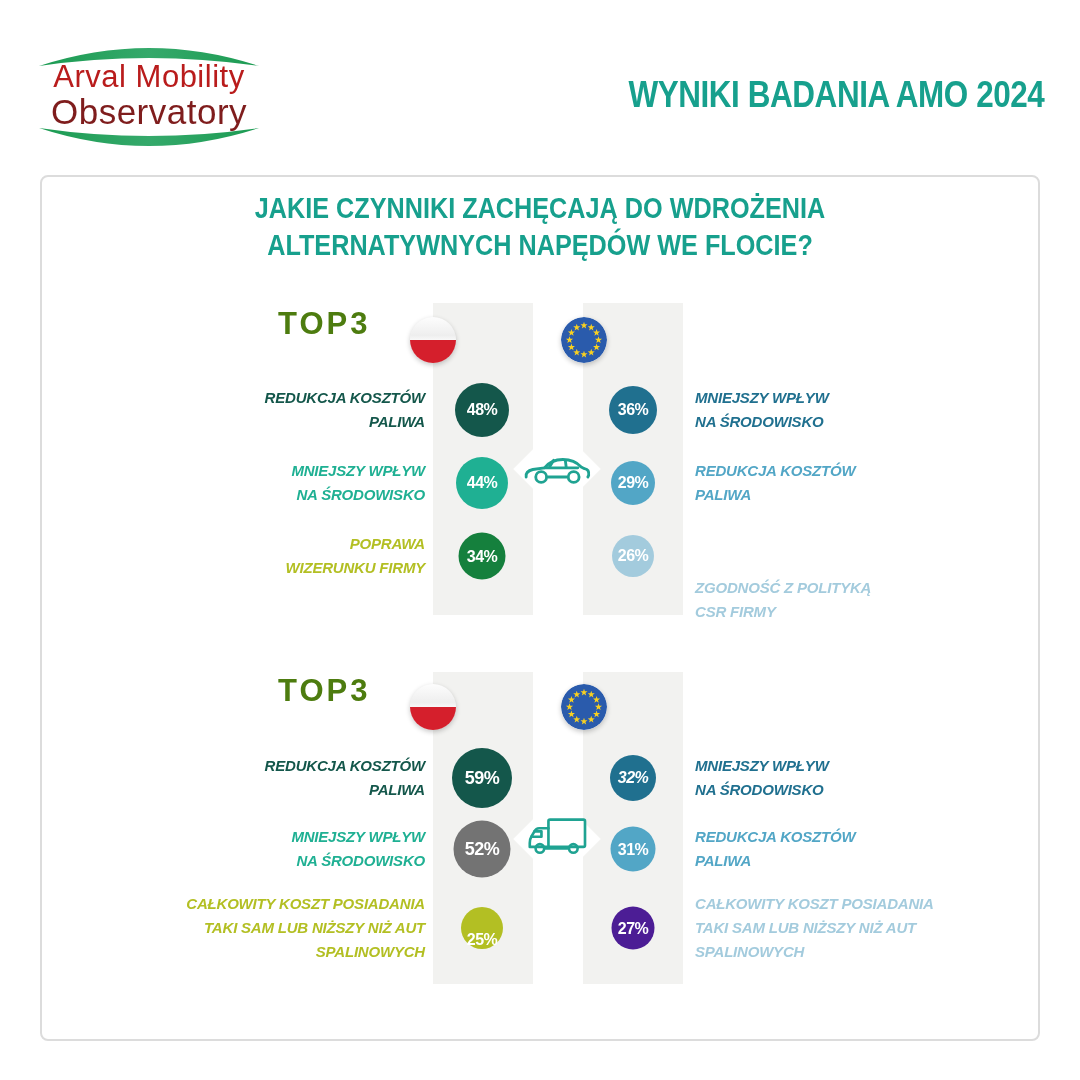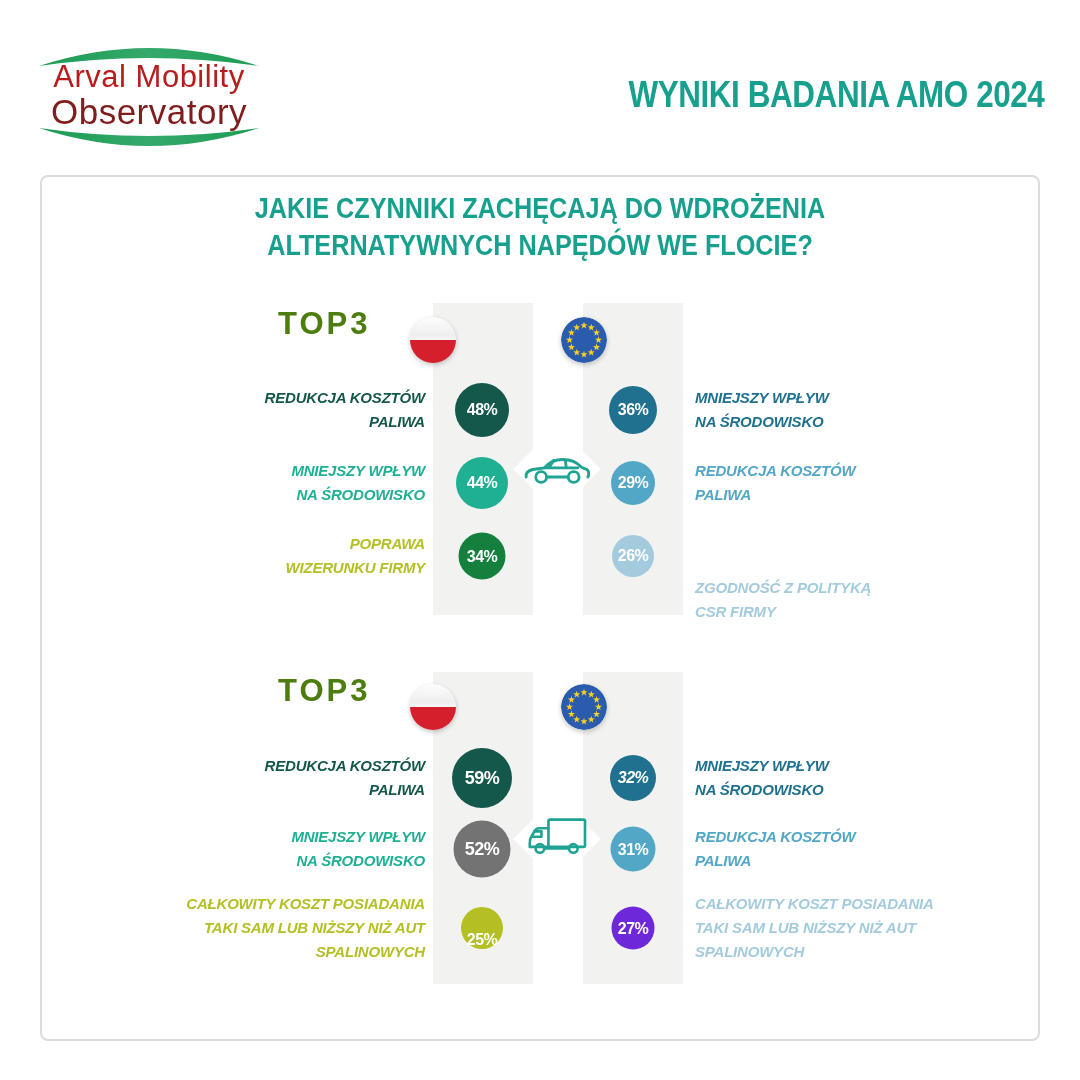--- a/index.html
+++ b/index.html
@@ -242,21 +242,21 @@
     <div class="circle-wrap" style="left:633px; top:849px;">
         <div class="circle" style="height: 45px; width: 45px; background: rgb(82, 166, 198); font-size: 16px;">
           <span class="pct">31%</span>
         </div>
       </div>
     <div class="label label-right" style="top: 849px; color: rgb(82, 166, 198);">REDUKCJA KOSZTÓW
 PALIWA</div>
   </div>
   <div class="row-item">
     <div class="circle-wrap" style="left:633px; top:928px;">
-        <div class="circle" style="height: 43px; width: 43px; background: #6d28d9; font-size: 16px;">
+        <div class="circle" style="height: 43px; width: 43px; background: #4c1d95; font-size: 16px;">
           <span class="pct">27%</span>
         </div>
       </div>
     <div class="label label-right" style="top: 928px; color: rgb(163, 203, 221);">CAŁKOWITY KOSZT POSIADANIA
 TAKI SAM LUB NIŻSZY NIŻ AUT
 SPALINOWYCH</div>
   </div>
 
 </div>
 

